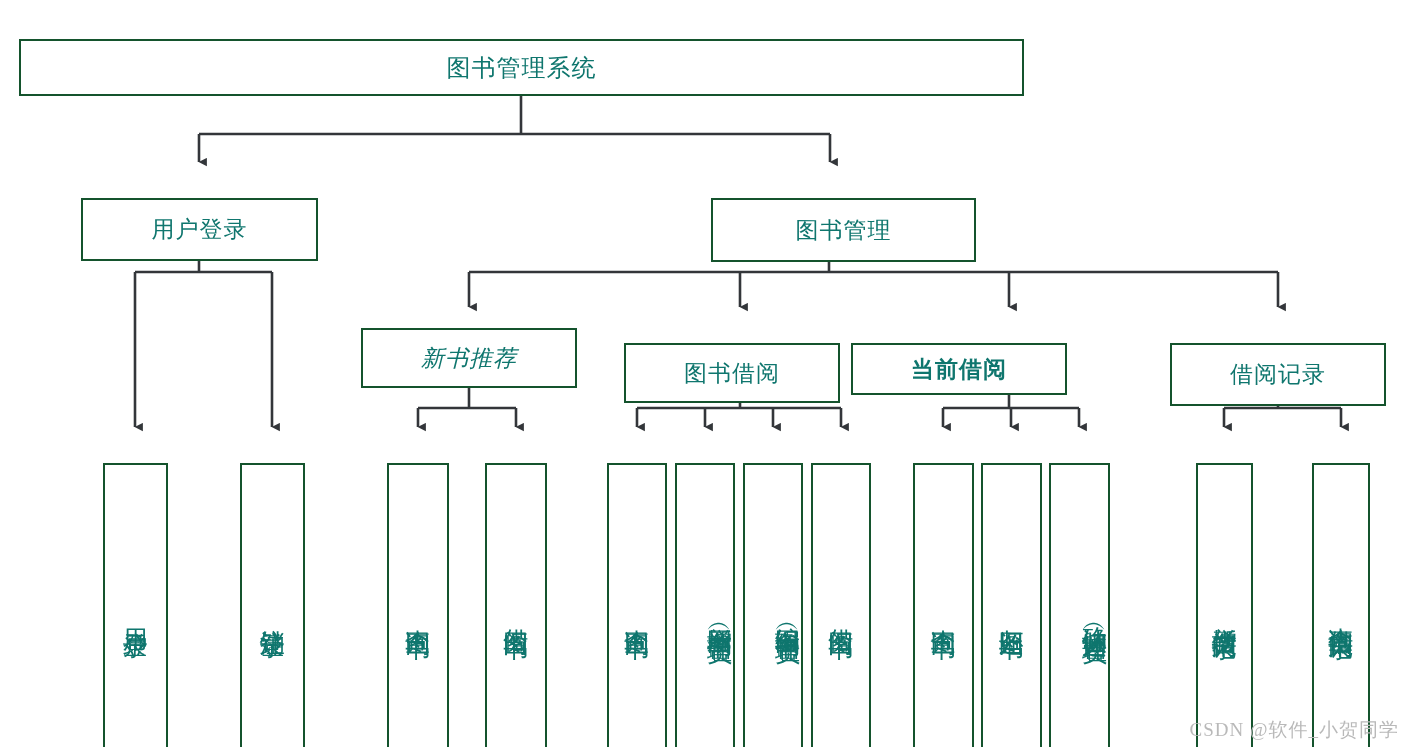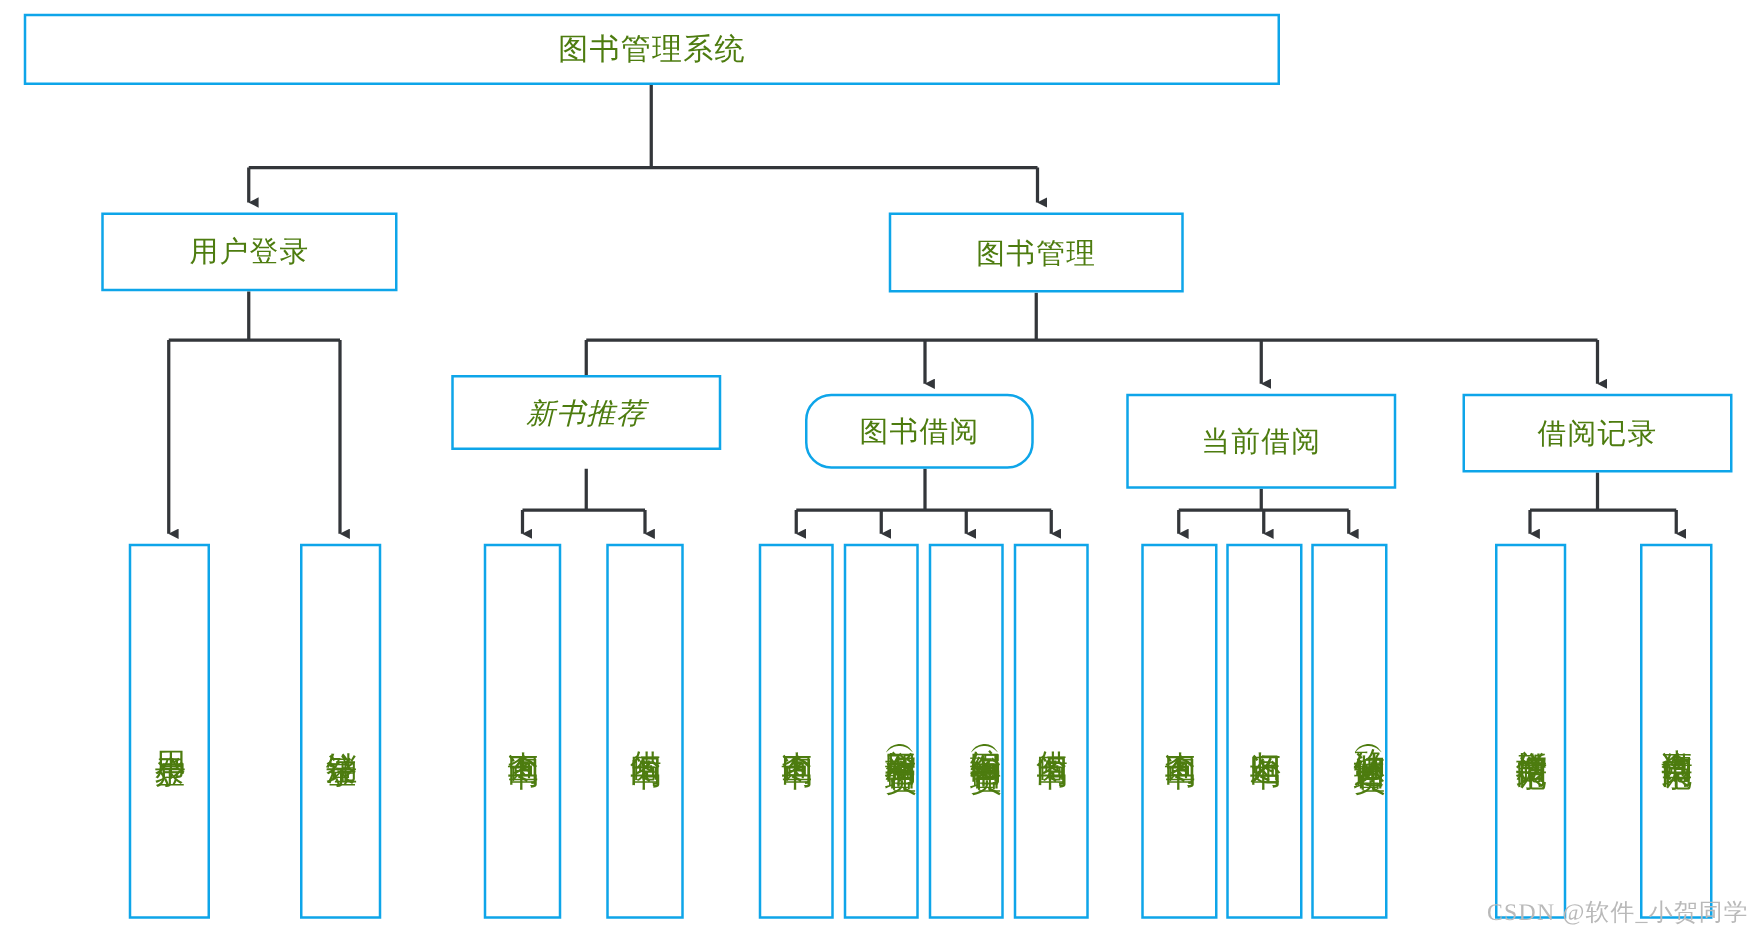--- a/index.html
+++ b/index.html
@@ -10,27 +10,28 @@
     font-family:"Liberation Sans","DejaVu Sans",sans-serif;
     overflow:hidden;
     position:relative;
   }
   #canvas{
     position:absolute;left:0;top:0;width:1405px;height:747px;
   }
   .node{
     position:absolute;
     background:#ffffff;
-    border:2px solid #0ea5e9;
+    border:2px solid #14532d;
     box-sizing:border-box;
     display:flex;
     align-items:center;
     justify-content:center;
-    color:#4d7c0f;
+    color:#0f766e;
     z-index:3;
+    margin-top:28px;
   }
   
   .node.h{
     font-size:23px;
     letter-spacing:1px;
     line-height:1;
   }
   .node.root{font-size:24px;}
   
   .node.v{
@@ -115,30 +116,30 @@
   </g>
 </svg>
 
 <div id="nodes">
     <div class="node h root" style="left: 19px; top: 11px; width: 1005px; height: 57px;">
       <span>图书管理系统</span>
     </div>
     <div class="node h" style="left: 81px; top: 170px; width: 237px; height: 63px;">
       <span>用户登录</span>
     </div>
-    <div class="node h" style="left: 711px; top: 170px; width: 236px; height: 64px;">
+    <div class="node h" style="left: 711px; top: 170px; width: 265px; height: 64px;">
       <span>图书管理</span>
     </div>
     <div class="node h" style="left: 361px; top: 300px; width: 216px; height: 60px; font-style: italic;">
       <span>新书推荐</span>
     </div>
-    <div class="node h" style="left: 644px; top: 315px; width: 183px; height: 60px; border-radius: 21px;">
+    <div class="node h" style="left: 624px; top: 315px; width: 216px; height: 60px;">
       <span>图书借阅</span>
     </div>
-    <div class="node h" style="left: 901px; top: 315px; width: 216px; height: 76px;">
+    <div class="node h" style="left: 851px; top: 315px; width: 216px; height: 52px; font-weight: bold;">
       <span>当前借阅</span>
     </div>
     <div class="node h" style="left: 1170px; top: 315px; width: 216px; height: 63px;">
       <span>借阅记录</span>
     </div>
     <div class="node v centered" style="left: 103px; top: 435px; width: 65px; height: 300px;">
       <span class="vtxt">用户登录</span>
     </div>
     <div class="node v centered" style="left: 240px; top: 435px; width: 65px; height: 300px;">
       <span class="vtxt">注销登录</span>

